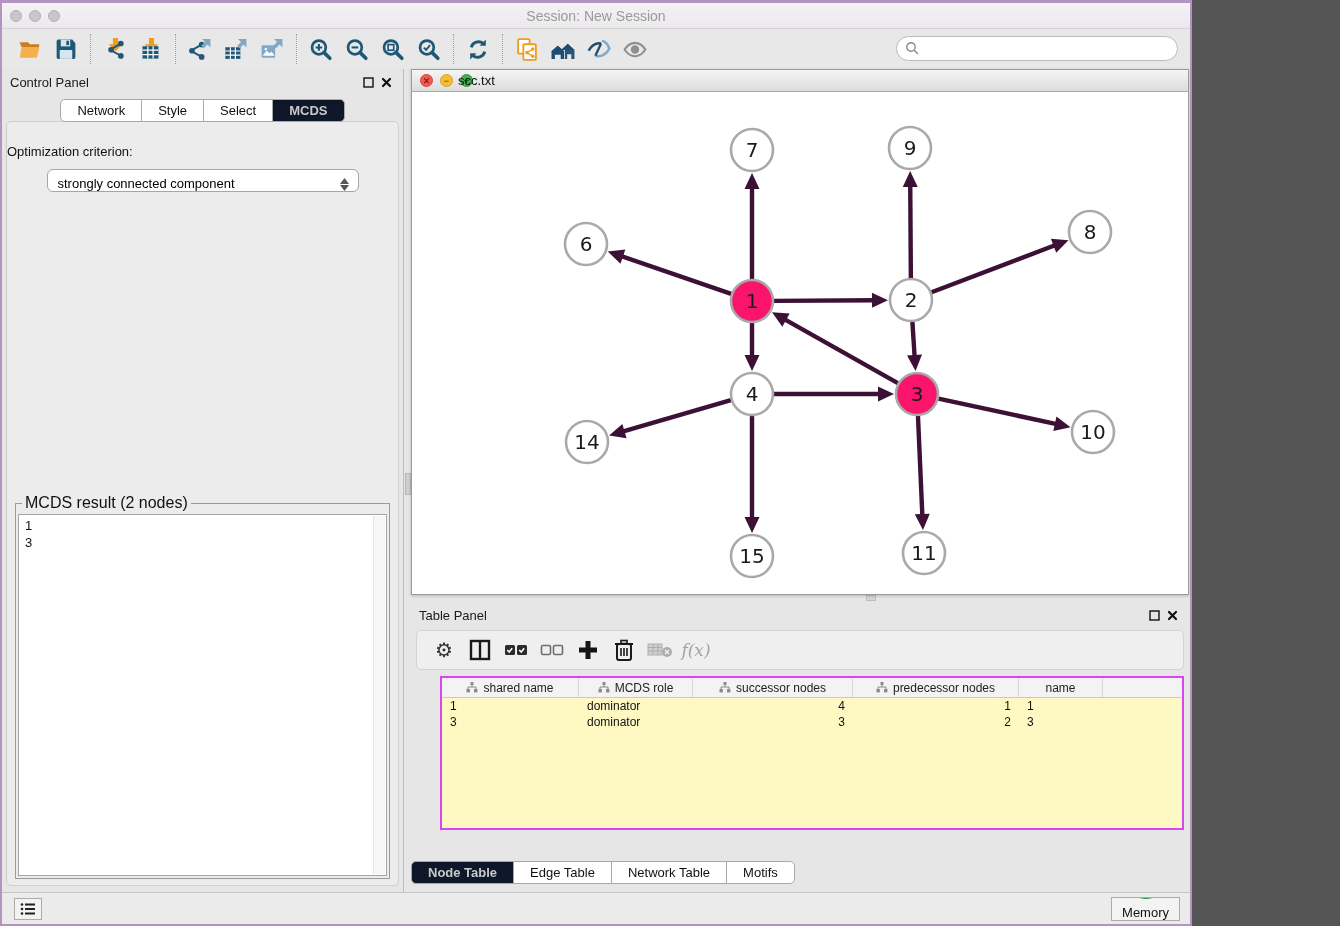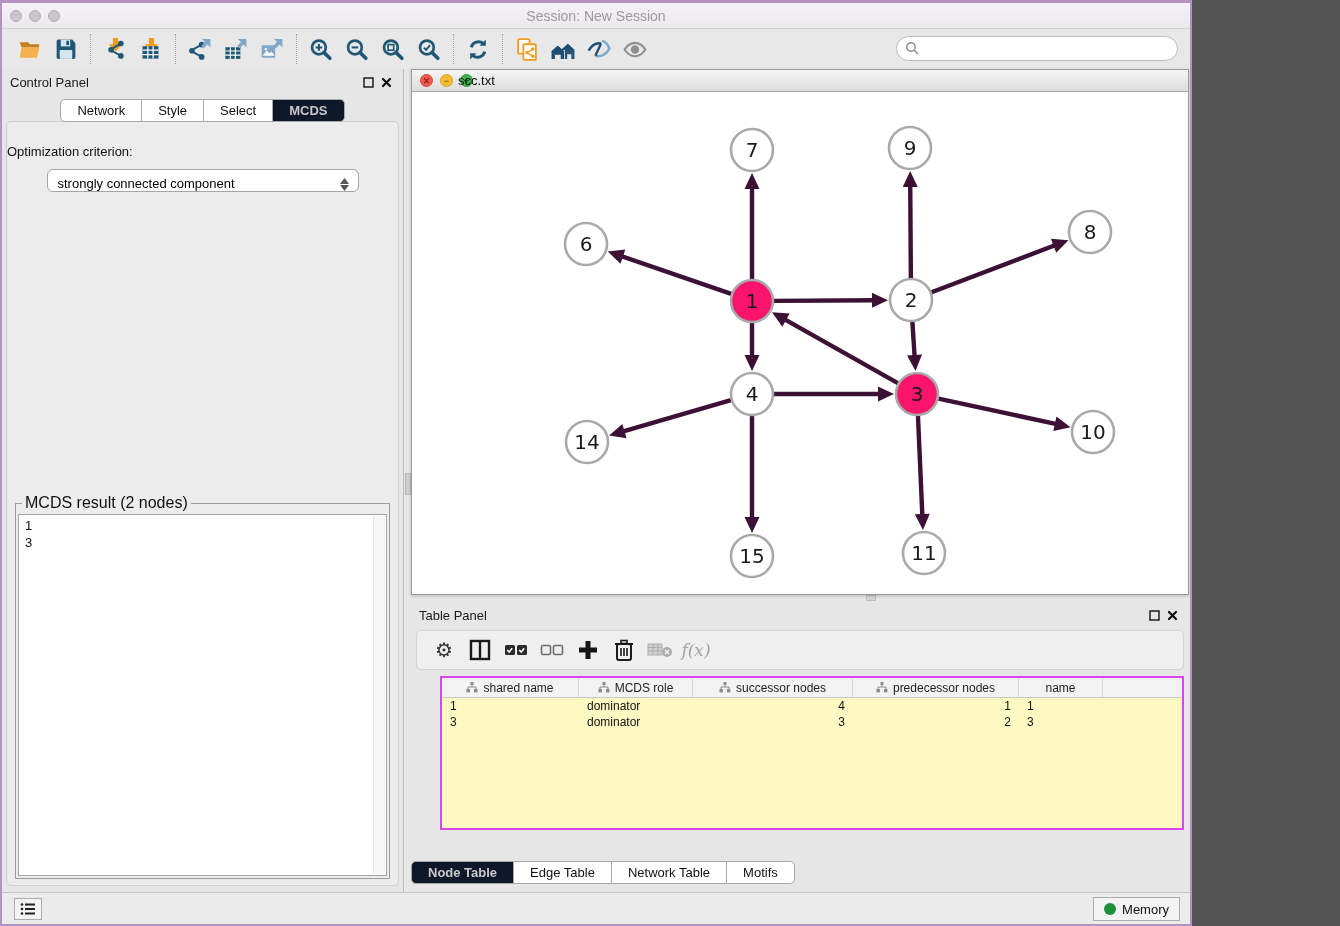--- a/index.html
+++ b/index.html
@@ -83,21 +83,21 @@
   .t-header{ display:flex; height:20px; background:#f3f3f3; border-bottom:1px solid #c9c9c9; font-size:12px; color:#222;}
   .t-hcell{ display:flex; align-items:center; justify-content:center; gap:5px; border-right:1px solid #d8d8d8; cursor:pointer;}
   .t-row{ display:flex; height:16px; font-size:12px; color:#111;}
   .t-cell{ padding:1px 8px; overflow:hidden; white-space:nowrap;}
   .tp-tabs{ position:absolute; left:0; right:0; bottom:8px; display:flex; }
   
   .statusbar{ position:absolute; left:0; right:0; bottom:0; height:32px; background:#ebebeb; border-top:1px solid #c6c6c6;}
   .sb-left{ position:absolute; left:12px; top:5px; width:28px; height:22px; background:#f3f3f3;
     border:1px solid #ababab; display:flex; align-items:center; justify-content:center; cursor:pointer;}
   .sb-mem{ position:absolute; right:10px; top:4px; height:24px; background:#f3f3f3; border:1px solid #ababab;
-    display:flex; align-items:center; gap:6px; padding:0 10px; font-size:13px; color:#111; cursor:pointer;}
+    display:flex; align-items:center; gap:6px; padding:0 10px; font-size:13px; color:#111; cursor:pointer;flex-direction:column;}
   .mem-dot{ width:12px; height:12px; border-radius:50%; background:#1d8f3a;}
 </style>
 </head>
 <body>
 
 <div class="window">
 
   <div class="titlebar">
     <span class="tl-dot" style="left:8px"></span>
     <span class="tl-dot" style="left:27px"></span>

